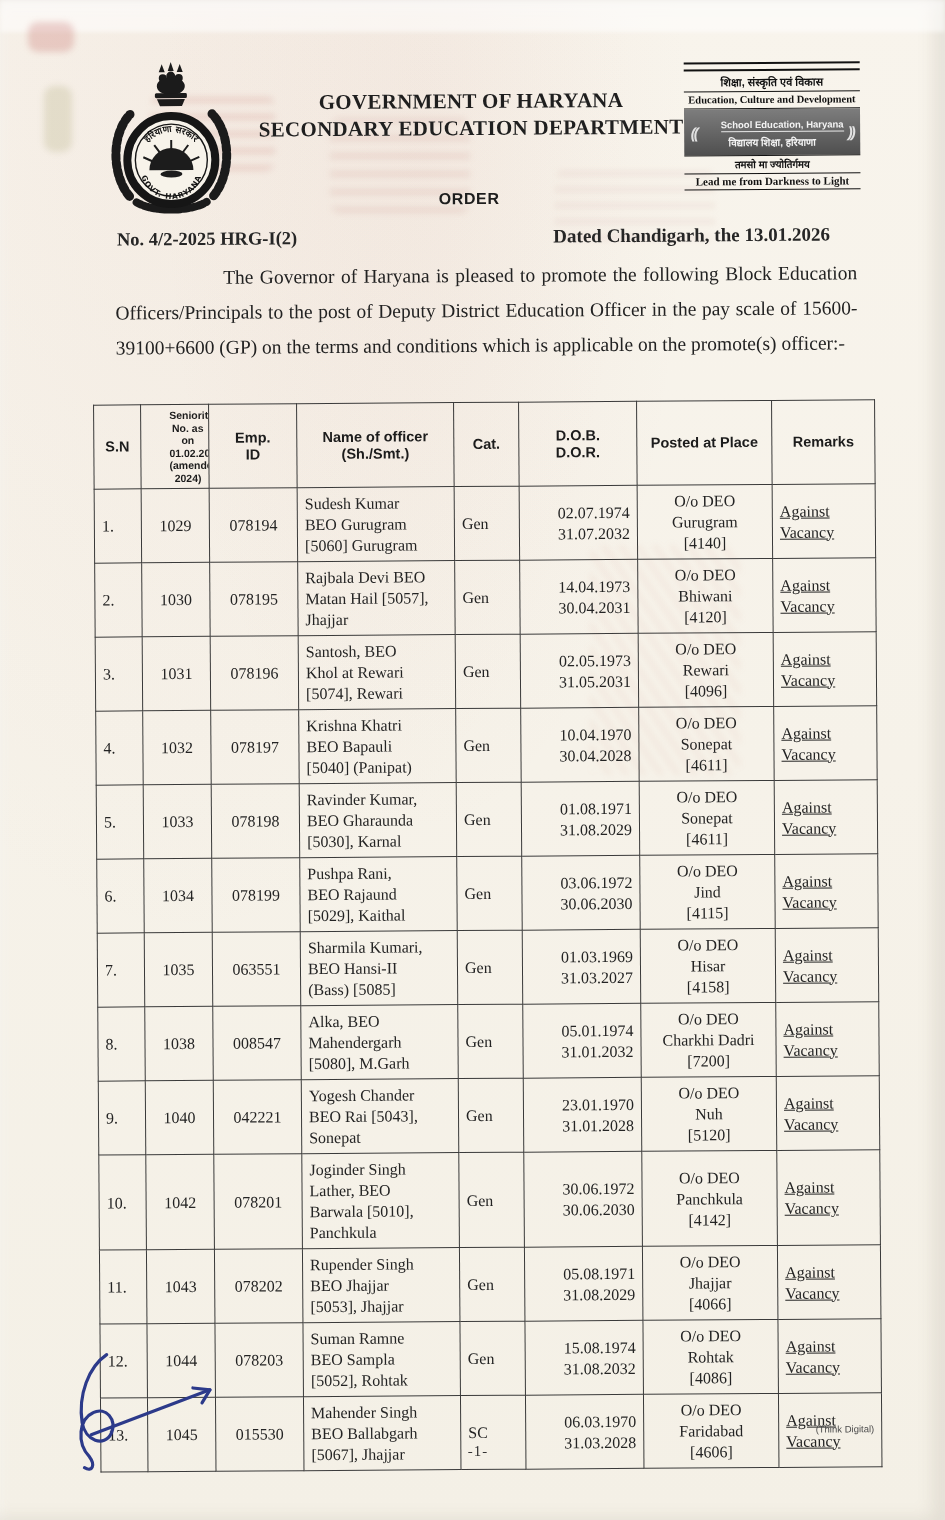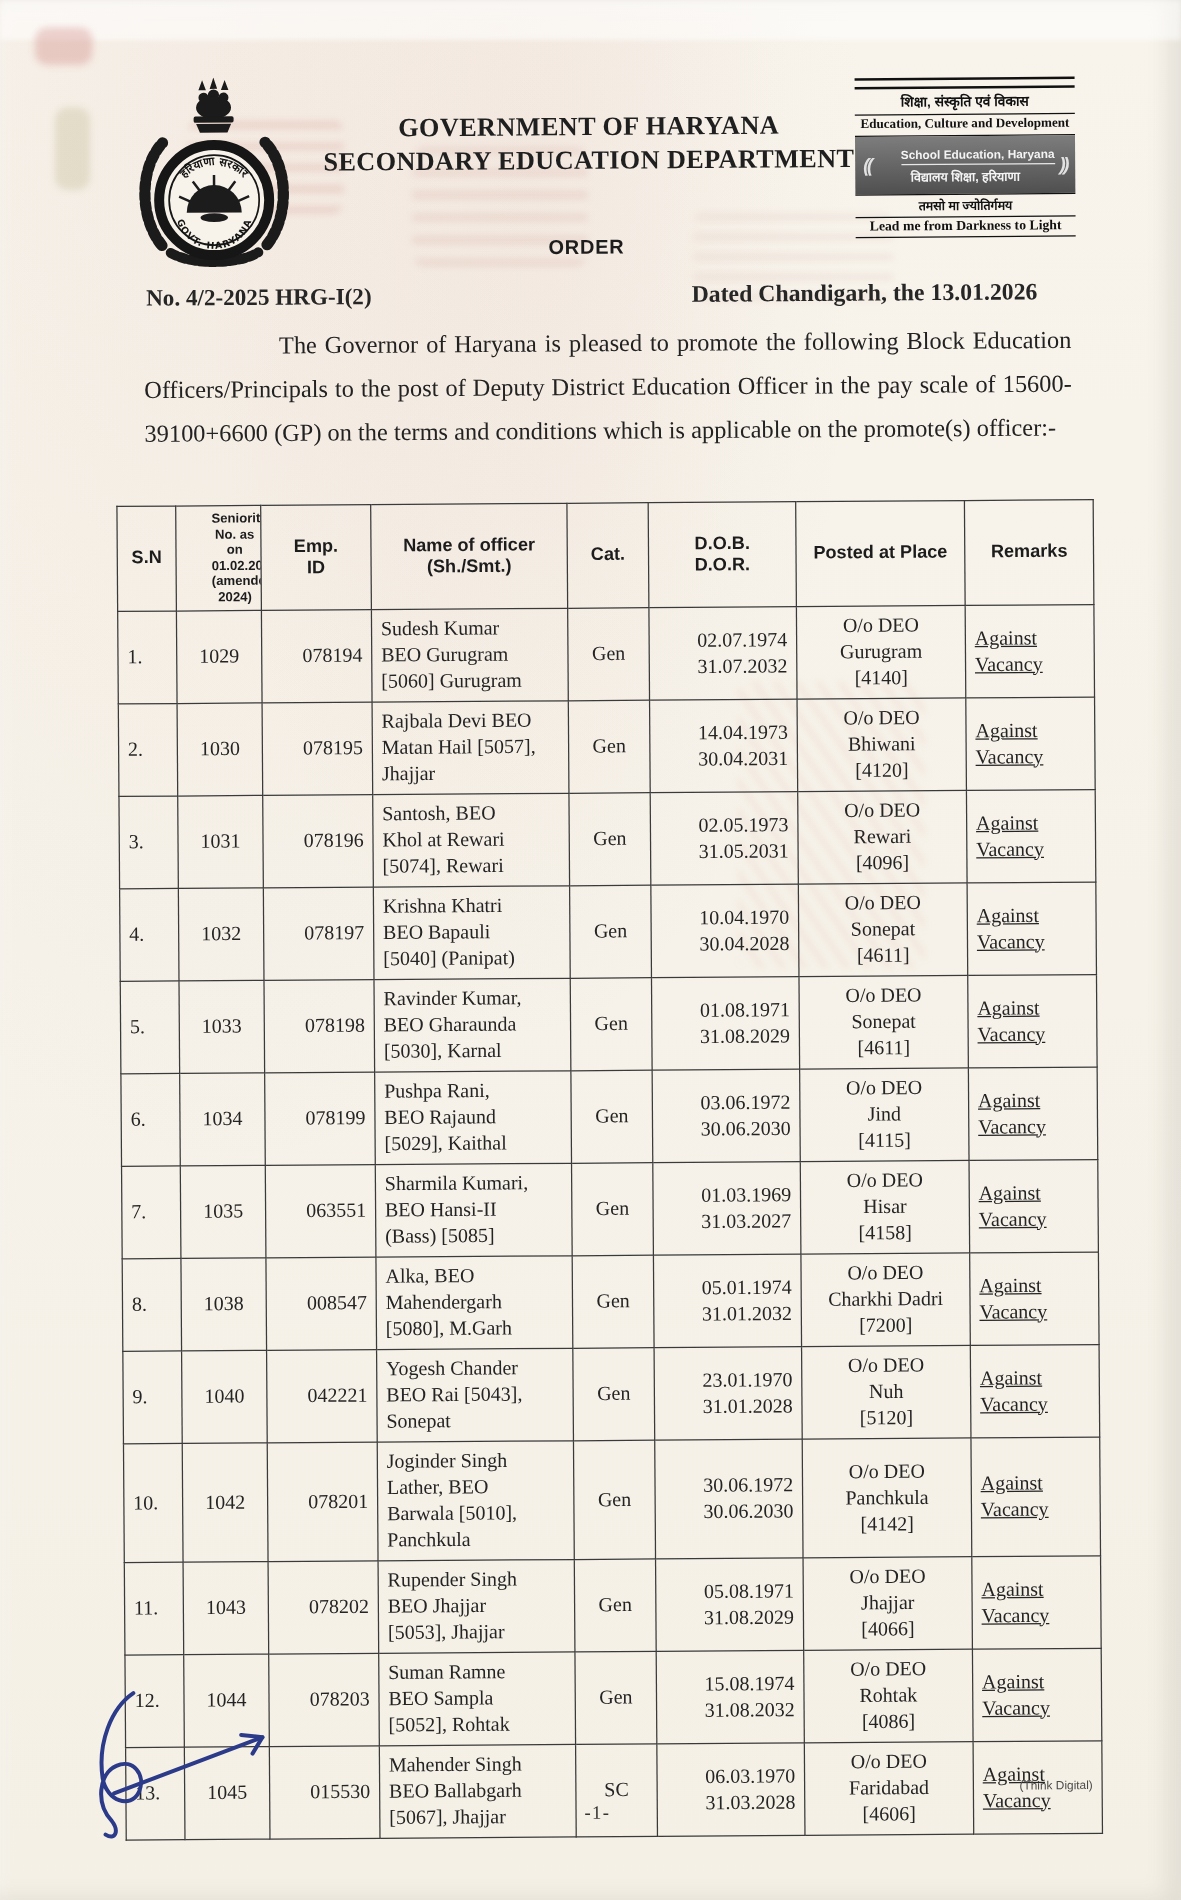--- a/index.html
+++ b/index.html
@@ -65,23 +65,23 @@
   table.officers th{
     font-family:"Liberation Sans",sans-serif;font-weight:bold;font-size:14.5px;line-height:17px;
     text-align:center;vertical-align:middle;padding:4px 2px;white-space:pre-line;color:#1c1c1c;}
   table.officers th.col-1{font-size:10.5px;line-height:12.5px;padding-left:28px;}
   table.officers tr.hdr{height:80px;}
   table.officers tr.datarow{height:71px;}
   table.officers td{font-size:16px;line-height:21px;padding:5px 7px;white-space:pre-line;
     vertical-align:middle;color:#242424;}
   td.c-sn{text-align:left;padding-left:12px;}
   td.c-seniority{text-align:center;}
-  td.c-emp{text-align:right;}
+  td.c-emp{text-align:center;}
   td.c-name{text-align:left;}
-  td.c-cat{text-align:center;}
+  td.c-cat{}
   td.c-dob{text-align:right;}
   td.c-posted{text-align:center;}
   td.c-remarks{text-align:left;vertical-align:top;padding-top:4px;padding-left:9px;text-decoration:underline;}
 
   
   .signature{position:absolute;left:56px;top:1336px;width:172px;height:142px;}
   .watermark{position:absolute;right:76px;top:1426px;font-family:"Liberation Sans",sans-serif;
     font-size:9.5px;color:#4a4a4a;}
   .pagenum{position:absolute;left:0;right:0;top:1443px;text-align:center;font-size:15px;color:#333;letter-spacing:1px;}
 </style>

